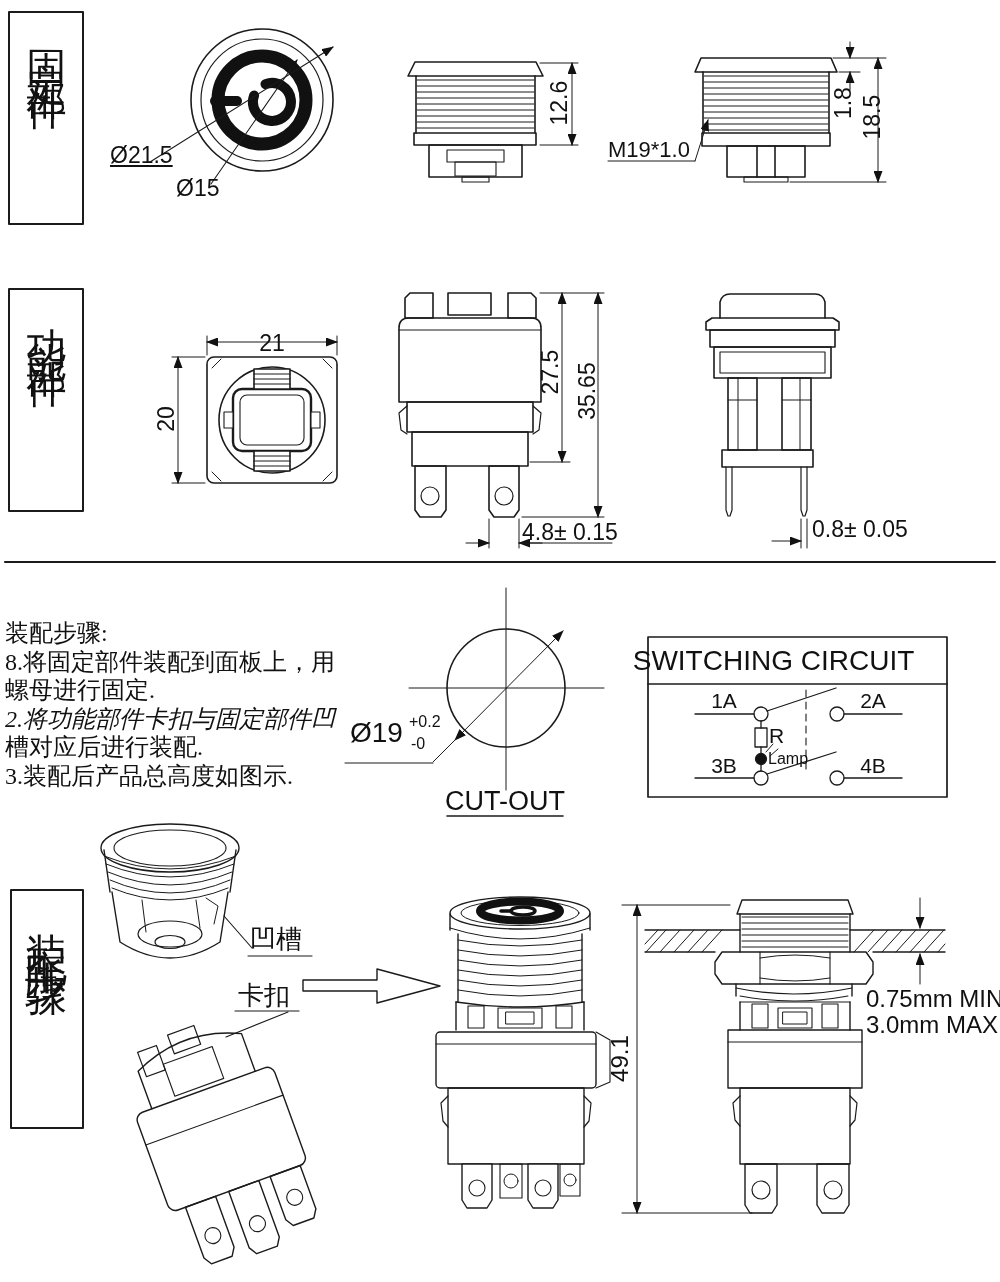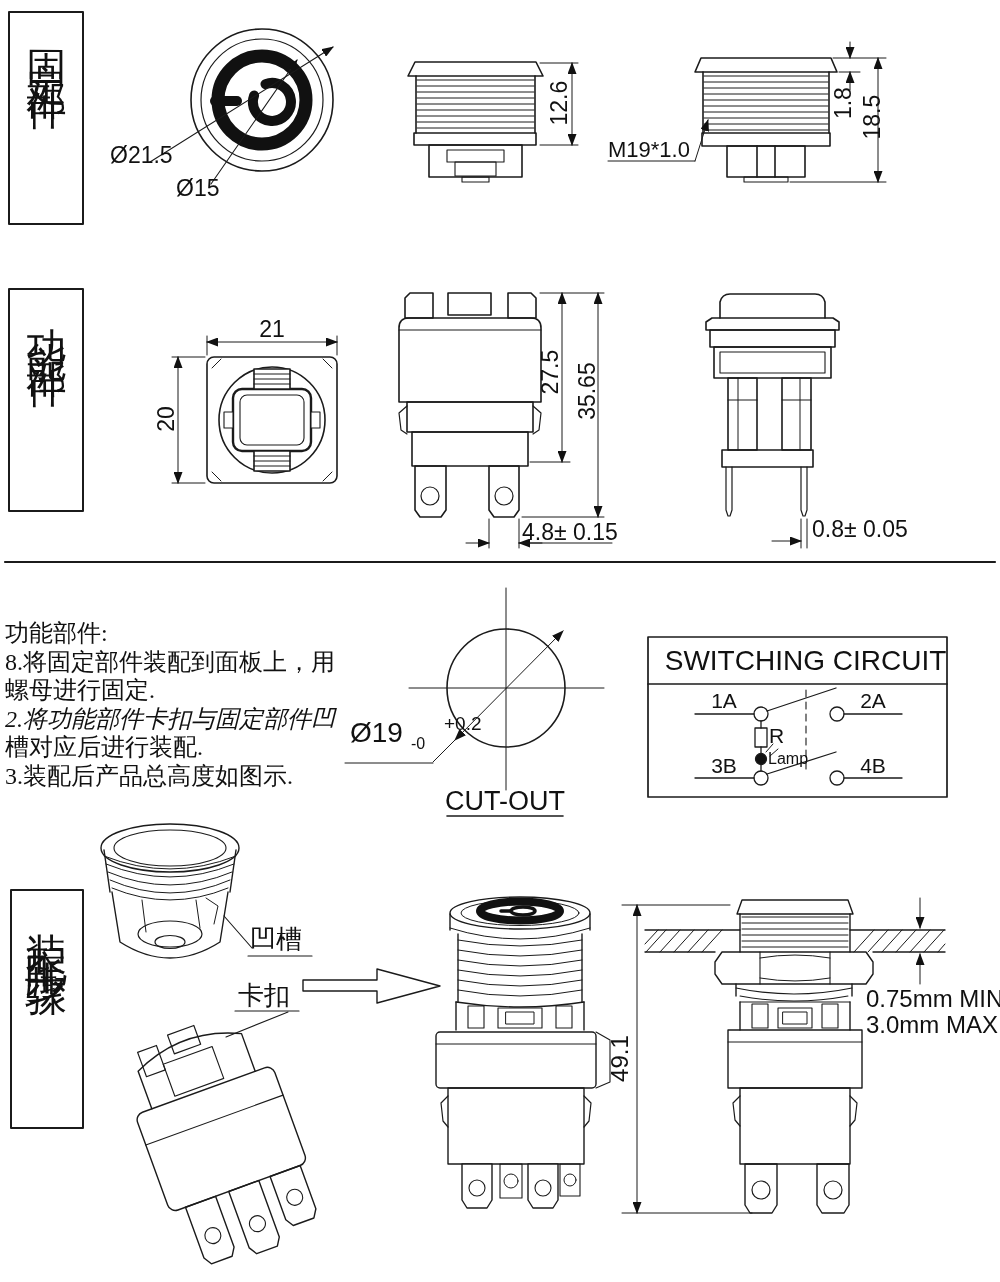--- a/index.html
+++ b/index.html
@@ -390,48 +390,48 @@
       <circle cx="833" cy="1190" r="9" stroke-width="1.2"></circle>
       <g stroke-width="1">
         <line x1="920" y1="898" x2="920" y2="928" marker-end="url(#ar)"></line>
         <line x1="920" y1="984" x2="920" y2="954" marker-end="url(#ar)"></line>
       </g>
     </g>
   </g>
 </svg>
 
 <div class="t vlabel" style="left:9px;top:18px;width:74px;">固定部件</div>
-<div class="t dimtxt" style="left:110px;top:143px;">Ø21.5</div>
+<div class="t dimtxt" style="left:110px;top:143px;text-decoration:underline;">Ø21.5</div>
 <div class="t dimtxt" style="left:176px;top:176px;">Ø15</div>
 <div class="t dimtxt rot" style="left:519px;top:91px;width:80px;">12.6</div>
 <div class="t" style="left:608px;top:138px;font-size:22px;">M19*1.0</div>
 <div class="t dimtxt rot" style="left:813px;top:91px;width:60px;">1.8</div>
 <div class="t dimtxt rot" style="left:832px;top:105px;width:80px;">18.5</div>
 
 <div class="t vlabel" style="left:9px;top:296px;width:74px;">功能部件</div>
-<div class="t dimtxt ctr" style="left:242px;top:317px;width:60px;">21</div>
+<div class="t dimtxt ctr" style="left:242px;top:331px;width:60px;">21</div>
 <div class="t dimtxt rot" style="left:136px;top:407px;width:60px;">20</div>
 <div class="t dimtxt rot" style="left:510px;top:360px;width:80px;">27.5</div>
 <div class="t dimtxt rot" style="left:542px;top:379px;width:90px;">35.65</div>
 <div class="t dimtxt" style="left:522px;top:520px;">4.8± 0.15</div>
 <div class="t dimtxt" style="left:812px;top:517px;">0.8± 0.05</div>
 
-<div class="t steps cjk" style="left:5px;top:621px;">功能部件:</div>
+<div class="t steps cjk" style="left:5px;top:621px;">装配步骤:</div>
 <div class="t steps cjk" style="left:5px;top:650px;">8.将固定部件装配到面板上，用</div>
 <div class="t steps cjk" style="left:5px;top:678px;">螺母进行固定.</div>
 <div class="t steps cjk" style="left:5px;top:707px;font-style:italic;">2.将功能部件卡扣与固定部件凹</div>
 <div class="t steps cjk" style="left:5px;top:735px;">槽对应后进行装配.</div>
 <div class="t steps cjk" style="left:5px;top:764px;">3.装配后产品总高度如图示.</div>
 
 <div class="t" style="left:350px;top:718px;font-size:28px;">Ø19</div>
-<div class="t" style="left:409px;top:714px;font-size:19px;margin-left:35px;">+0.2</div>
+<div class="t" style="left:409px;top:714px;font-size:16px;">+0.2</div>
 <div class="t" style="left:411px;top:736px;font-size:16px;">-0</div>
 <div class="t ctr" style="left:440px;top:787px;width:130px;font-size:27px;">CUT-OUT</div>
 
-<div class="t ctr" style="left:656px;top:646px;width:299px;font-size:28px;">SWITCHING CIRCUIT</div>
+<div class="t ctr" style="left:624px;top:646px;width:299px;font-size:28px;">SWITCHING CIRCUIT</div>
 <div class="t ctr" style="left:699px;top:690px;width:50px;font-size:21px;text-align:center;">1A</div>
 <div class="t ctr" style="left:848px;top:690px;width:50px;font-size:21px;">2A</div>
 <div class="t ctr" style="left:699px;top:755px;width:50px;font-size:21px;">3B</div>
 <div class="t ctr" style="left:848px;top:755px;width:50px;font-size:21px;">4B</div>
 <div class="t" style="left:769px;top:725px;font-size:21px;">R</div>
 <div class="t" style="left:768px;top:751px;font-size:16px;">Lamp</div>
 
 <div class="t vlabel" style="left:11px;top:900px;width:72px;font-size:42px;">装配步骤</div>
 <div class="t cjk" style="left:250px;top:926px;font-size:26px;">凹槽</div>
 <div class="t cjk" style="left:238px;top:982px;font-size:26px;">卡扣</div>

